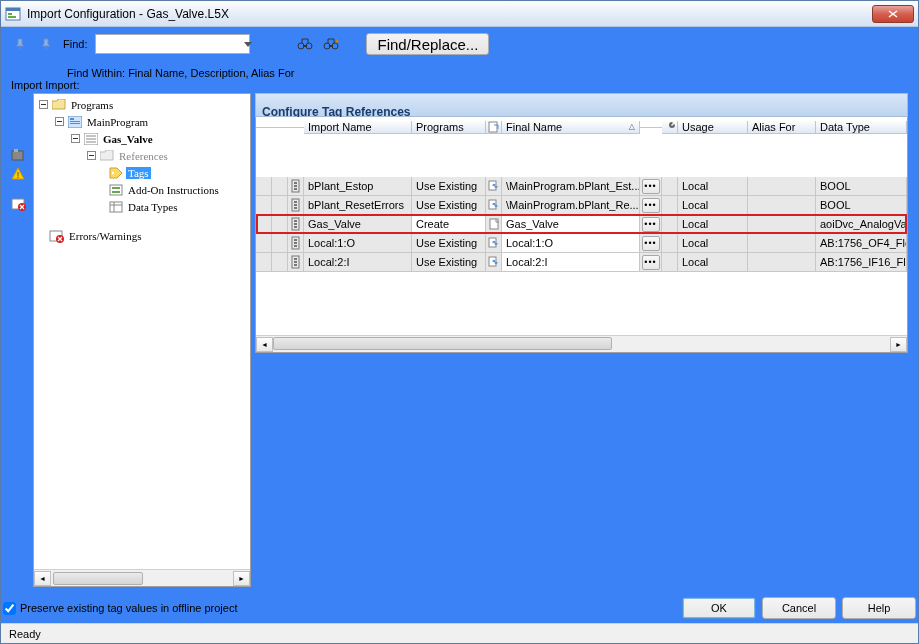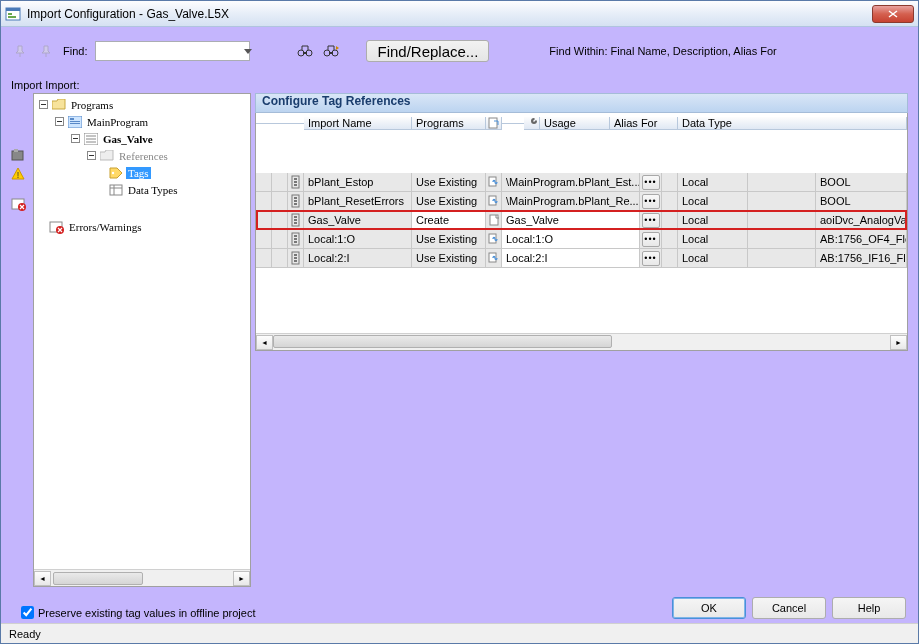--- a/index.html
+++ b/index.html
@@ -1,26 +1,26 @@
 <!DOCTYPE html>
 <html><head>
 <meta charset="utf-8">
 <style>
   * { box-sizing: border-box; margin: 0; padding: 0; }
   body { font-family: "Segoe UI", Tahoma, sans-serif; font-size: 11px; background: #fff; overflow: hidden; }
   
-  .window { width: 919px; height: 644px; border: 1px solid #5a7aa8; background: #c4b5fd; position: relative; display: flex; flex-direction: column; }
+  .window { width: 919px; height: 644px; border: 1px solid #5a7aa8; background: #3b82f6; position: relative; display: flex; flex-direction: column; }
   
   .titlebar { height: 26px; background: linear-gradient(to bottom, #fdfdfe, #e7eef8, #d5e1f2); display: flex; align-items: center; padding: 0 4px; border-bottom: 1px solid #b0c4de; }
   .titlebar-icon { width: 16px; height: 16px; margin-right: 6px; }
   .titlebar-text { flex: 1; color: #000; font-size: 12px; }
   .close-btn { width: 42px; height: 18px; background: linear-gradient(to bottom, #e8a2a0, #d4604f, #c74232); border: 1px solid #8b3a2f; border-radius: 3px; color: #fff; display: flex; align-items: center; justify-content: center; font-size: 11px; cursor: pointer; }
   .close-btn svg { width: 10px; height: 8px; }
   
-  .toolbar { height: 48px; padding: 6px 10px; display: flex; flex-direction: row; gap: 4px; }
+  .toolbar { height: 48px; padding: 6px 10px; display: flex; flex-direction: column; gap: 12px; }
   .toolbar-row { display: flex; align-items: center; gap: 8px; }
   .toolbar-row-indent { padding-left: 56px; }
   .find-label { font-size: 11px; }
   .find-input { width: 155px; height: 20px; border: 1px solid #abadb3; background: #fff; }
   .find-dropdown { width: 16px; height: 20px; border: none; display: flex; align-items: center; justify-content: center; margin-left: -18px; }
   .binoc-btn { width: 18px; height: 18px; display: flex; align-items: center; justify-content: center; padding: 0; border: none; background: transparent; }
   .find-replace-btn { height: 22px; padding: 2px 10px; border: 1px solid #adadad; background: linear-gradient(to bottom, #f2f2f2, #e5e5e5); border-radius: 3px; font-size: 15px; cursor: pointer; }
   .disabled-btn { opacity: 0.5; }
   
   .section-label { padding: 4px 10px 2px; font-size: 11px; }
@@ -37,21 +37,21 @@
   .tree-node { display: flex; align-items: center; height: 17px; white-space: nowrap; }
   .tree-expand { width: 11px; height: 11px; display: inline-flex; align-items: center; justify-content: center; margin-right: 2px; }
   .tree-expand svg { width: 9px; height: 9px; }
   .tree-icon { width: 16px; height: 14px; margin-right: 2px; display: inline-flex; align-items: center; justify-content: center; }
   .tree-label { padding: 0 2px; font-family: Liberation Serif, serif; }
   .tree-selected { background: #3399ff; color: #fff; }
   .tree-bold { font-weight: bold; }
   .tree-gray { color: #888; text-align: right; }
   
   .right-panel { flex: 1; display: flex; flex-direction: column; min-width: 0; }
-  .panel-header { height: 20px; background: linear-gradient(to bottom, #d9e6f7, #bcd4f0); border: 1px solid #a5bcd8; padding: 0 6px; font-weight: bold; color: #1a3d6d; font-size: 12px; }
+  .panel-header { height: 20px; background: linear-gradient(to bottom, #d9e6f7, #bcd4f0); border: 1px solid #a5bcd8; padding: 11px 6px; font-weight: bold; color: #1a3d6d; font-size: 12px; }
   
   .grid-container { flex: 1; border: 1px solid #a0a0a0; border-top: none; background: #fff; display: flex; flex-direction: column; min-height: 0; }
   .grid-headers { display: flex; height: 20px; flex-shrink: 0; align-items: center; }
   .grid-header-cell { background: linear-gradient(to bottom, #fdfdfd, #eef2f8, #e0e8f4); border-right: 1px solid #b8c8dc; border-bottom: 1px solid #b8c8dc; display: flex; align-items: center; padding: 0 4px; font-size: 11px; overflow: hidden; white-space: nowrap; }
   .grid-body { flex: 1; overflow: hidden; position: relative; margin-top: 40px; }
   .grid-row { display: flex; height: 19px; }
   .grid-cell { border-right: 1px solid #c8c8c8; border-bottom: 1px solid #c8c8c8; display: flex; align-items: center; padding: 0 4px; font-size: 11px; overflow: hidden; white-space: nowrap; background: #e8e8e8; }
   .grid-cell.white { background: #fff; }
   .highlight-border { position: absolute; border: 2px solid #d42020; pointer-events: none; }
   
@@ -68,21 +68,21 @@
   .col-alias { width: 68px; flex-shrink: 0; }
   .col-dtype { flex: 1; min-width: 0; }
   
   .ellipsis-btn { width: 18px; height: 15px; background: linear-gradient(to bottom,#f8f8f8,#e8e8e8); border: 1px solid #a8a8a8; border-radius: 2px; font-size: 9px; display: flex; align-items: center; justify-content: center; cursor: pointer; letter-spacing: 1px; }
   
   .grid-hscroll { height: 17px; background: #f0f0f0; border-top: 1px solid #d0d0d0; display: flex; flex-shrink: 0; }
   .grid-hscroll .sb-btn { width: 17px; height: 15px; background: linear-gradient(to bottom,#fdfdfd,#e8e8e8); border: 1px solid #c0c0c0; display: flex; align-items: center; justify-content: center; font-size: 7px; margin-top:1px;}
   .grid-hscroll .sb-track { flex: 1; position: relative; }
   .grid-hscroll .sb-thumb { position: absolute; left: 0; width: 55%; height: 13px; top: 1px; background: linear-gradient(to bottom,#eaeaea,#d5d5d5); border: 1px solid #b0b0b0; border-radius: 2px; }
   
-  .bottom-bar { height: 30px; padding: 4px 12px; display: flex; align-items: flex-end; margin-left: 8px; }
+  .bottom-bar { height: 30px; padding: 4px 2px; display: flex; align-items: center; }
   .checkbox-wrap { display: flex; align-items: center; gap: 4px; }
   .checkbox-wrap input { width: 13px; height: 13px; }
   .bottom-spacer { flex: 1; }
   .btn { width: 74px; height: 22px; border: 1px solid #adadad; background: linear-gradient(to bottom, #f5f5f5, #e8e8e8); border-radius: 3px; font-size: 11px; cursor: pointer; margin-left: 6px; }
   .btn-default { border: 1px solid #4a90d9; box-shadow: 0 0 0 1px #7eb4e8 inset; }
   
   .statusbar { height: 20px; background: #f0f0f0; border-top: 1px solid #d0d0d0; padding: 2px 8px; font-size: 11px; display: flex; align-items: center; }
   
   .sort-arrow { margin-left: auto; font-size: 8px; color: #666; }
 
@@ -251,27 +251,37 @@
                 <path d="M1 1 L8 1 L13 6 L8 11 L1 11 Z" fill="#ffd966" stroke="#c9a030"></path>
                 <circle cx="4" cy="6" r="1.2" fill="#fff"></circle>
               </svg>
             </span>
           <span class="tree-label tree-selected">Tags</span>
         </div>
         <div class="tree-node" style="padding-left:74px;">
           <span class="tree-icon">
               <svg width="14" height="12" viewBox="0 0 14 12">
                 <rect x="1" y="1" width="12" height="10" fill="#fff" stroke="#888"></rect>
+                <rect x="3" y="3" width="8" height="2" fill="#6aa84f"></rect>
+                <rect x="3" y="7" width="8" height="2" fill="#6aa84f"></rect>
+              </svg>
+            </span>
+          <span class="tree-label">Add-On Instructions</span>
+        </div>
+        <div class="tree-node" style="padding-left:74px;">
+          <span class="tree-icon">
+              <svg width="14" height="12" viewBox="0 0 14 12">
+                <rect x="1" y="1" width="12" height="10" fill="#fff" stroke="#888"></rect>
                 <line x1="1" y1="4" x2="13" y2="4" stroke="#888"></line>
                 <line x1="5" y1="1" x2="5" y2="11" stroke="#888"></line>
               </svg>
             </span>
           <span class="tree-label">Data Types</span>
         </div>
-        <div class="tree-node" style="padding-left:4px; margin-top:20px;">
+        <div class="tree-node" style="padding-left:4px; margin-top:12px;">
           <span style="width:11px;"></span>
           <span class="tree-icon">
               <svg width="16" height="14" viewBox="0 0 16 14">
                 <rect x="1" y="2" width="12" height="10" fill="#fff" stroke="#888"></rect>
                 <circle cx="11" cy="10" r="4" fill="#d42020"></circle>
                 <path d="M9 8 L13 12 M13 8 L9 12" stroke="#fff" stroke-width="1.2"></path>
               </svg>
             </span>
           <span class="tree-label">Errors/Warnings</span>
         </div>
@@ -292,20 +302,24 @@
           <div class="grid-header-cell col-mark"></div>
           <div class="grid-header-cell col-tag"></div>
           <div class="grid-header-cell col-name">Import Name</div>
           <div class="grid-header-cell col-op">Programs</div>
           <div class="grid-header-cell col-fni">
               <svg width="12" height="12" viewBox="0 0 12 12">
                 <rect x="1" y="1" width="8" height="10" fill="#fff" stroke="#888"></rect>
                 <path d="M6 4 L10 4 L10 8" stroke="#4a90d9" fill="none"></path>
               </svg>
             </div>
+          <div class="grid-header-cell col-fn">
+              <span>Final Name</span>
+              <span class="sort-arrow">△</span>
+            </div>
           <div class="grid-header-cell col-btn"></div>
           <div class="grid-header-cell col-wr">
               <svg width="12" height="12" viewBox="0 0 12 12">
                 <path d="M8 1 A3 3 0 1 0 11 4 L10 3 L8 5 L7 4 L9 2 Z M7 5 L2 10 L1 11 L2 10 Z" fill="#666"></path>
               </svg>
             </div>
           <div class="grid-header-cell col-usage">Usage</div>
           <div class="grid-header-cell col-alias">Alias For</div>
           <div class="grid-header-cell col-dtype">Data Type</div>
         </div>

